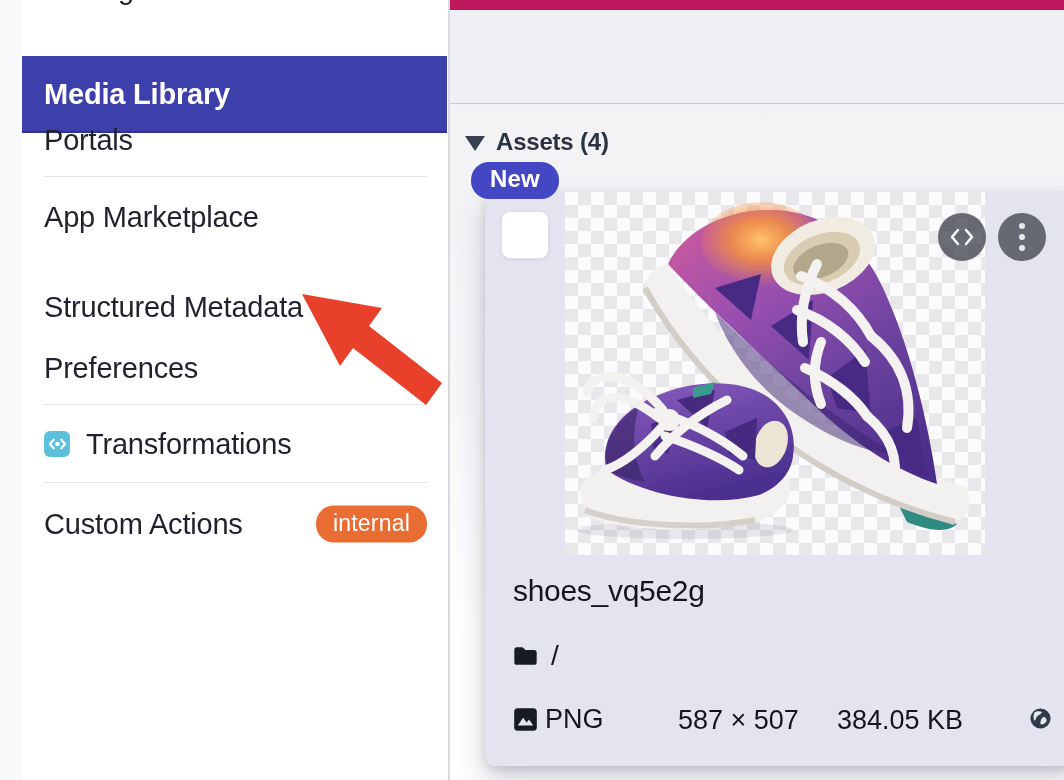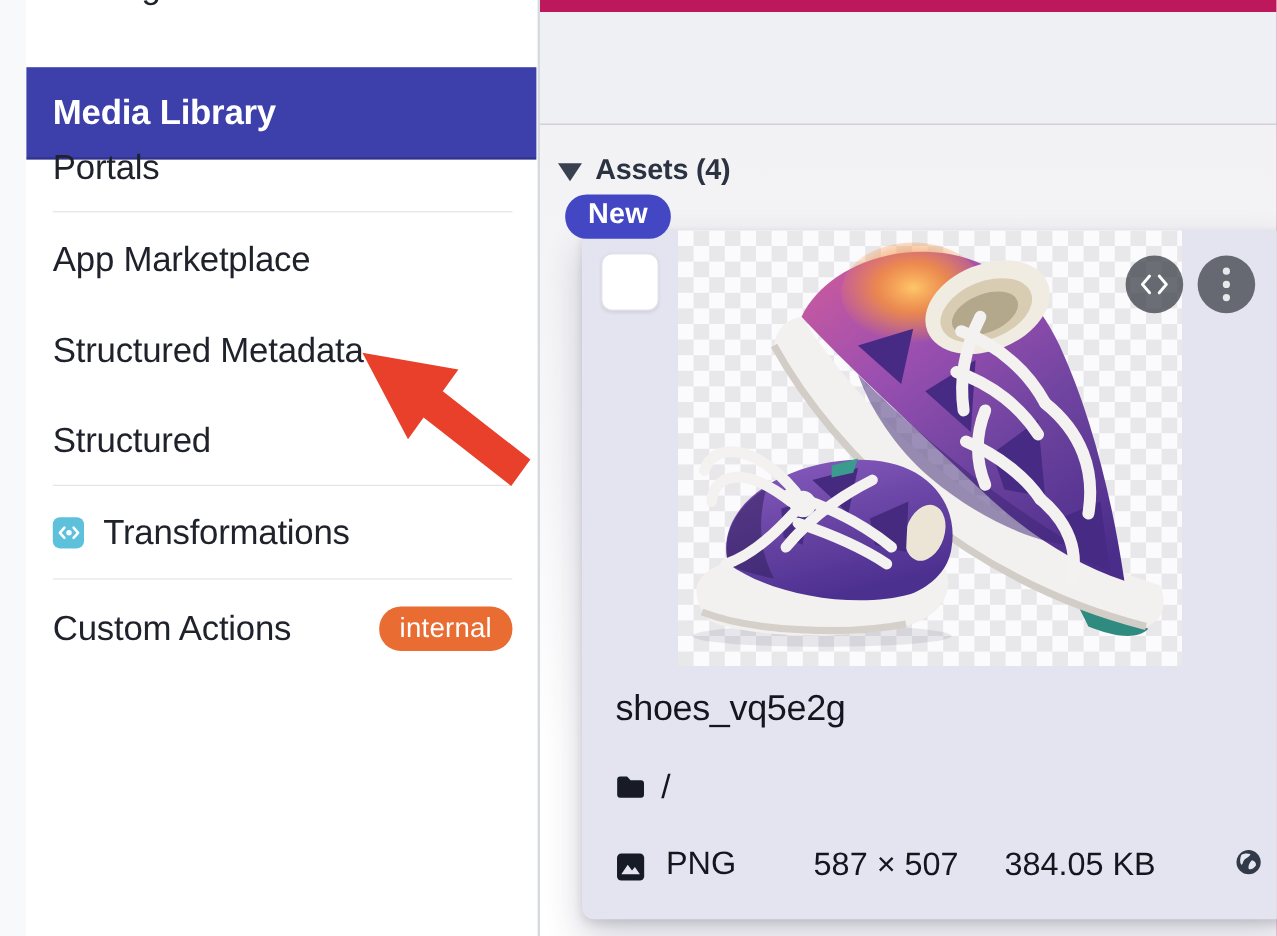--- a/index.html
+++ b/index.html
@@ -72,21 +72,21 @@
     position:absolute;left:16px;top:19px;width:46px;height:46px;border-radius:9px;
     background:#ffffff;border:1px solid #e0e0ea;box-shadow:0 1px 3px rgba(0,0,0,.08);cursor:pointer;
   }
   .asset-title{
     position:absolute;left:28px;top:382px;margin:0;font-size:30px;font-weight:500;
     color:#15161d;letter-spacing:-0.3px;
   }
   .folder-row{position:absolute;left:28px;top:448px;display:flex;align-items:center;gap:13px;
     font-size:28px;color:#15161d;}
   .meta-row{position:absolute;left:28px;top:512px;right:24px;height:32px;font-size:27px;color:#15161d;}
-  .meta-row .m-format{position:absolute;left:0;top:0;display:flex;align-items:flex-end;gap:17px;}
+  .meta-row .m-format{position:absolute;left:0;top:0;display:flex;align-items:center;gap:7px;}
   .meta-row .m-dims{position:absolute;left:165px;top:1px;}
   .meta-row .m-size{position:absolute;left:324px;top:1px;}
   .meta-row .globe{position:absolute;right:2px;top:3px;display:inline-flex;}
   
   .new-badge{
     position:absolute;left:21px;top:58px;z-index:10;background:var(--new-badge-bg,#4347c3);
     color:#ffffff;font-size:24px;font-weight:700;padding:3px 19px 6px;border-radius:18px;
     letter-spacing:0.2px;
   }
 </style>
@@ -109,26 +109,26 @@
     <div class="nav-item" style="top:116px">
       <span>Portals</span>
     </div>
 
     <div class="sidebar-divider" style="top:176px"></div>
 
     <div class="nav-item" style="top:193px">
       <span>App Marketplace</span>
     </div>
 
-    <div class="nav-item" style="top:269px">
+    <div class="nav-item" style="top:283px">
       <span>Structured Metadata</span>
     </div>
 
     <div class="nav-item" style="top:344px">
-      <span>Structured</span>
+      <span>Preferences</span>
     </div>
 
     <div class="sidebar-divider" style="top:404px"></div>
 
     <div class="nav-item" style="top:420px">
       <span class="transformations-icon">
         <svg width="19" height="14" viewBox="0 0 20 14">
           <path d="M6,2.5 L2,7 L6,11.5" stroke="#ffffff" stroke-width="2.2" fill="none" stroke-linecap="round" stroke-linejoin="round"></path>
           <circle cx="10" cy="7" r="2.4" fill="#ffffff"></circle>
           <path d="M14,2.5 L18,7 L14,11.5" stroke="#ffffff" stroke-width="2.2" fill="none" stroke-linecap="round" stroke-linejoin="round"></path>

